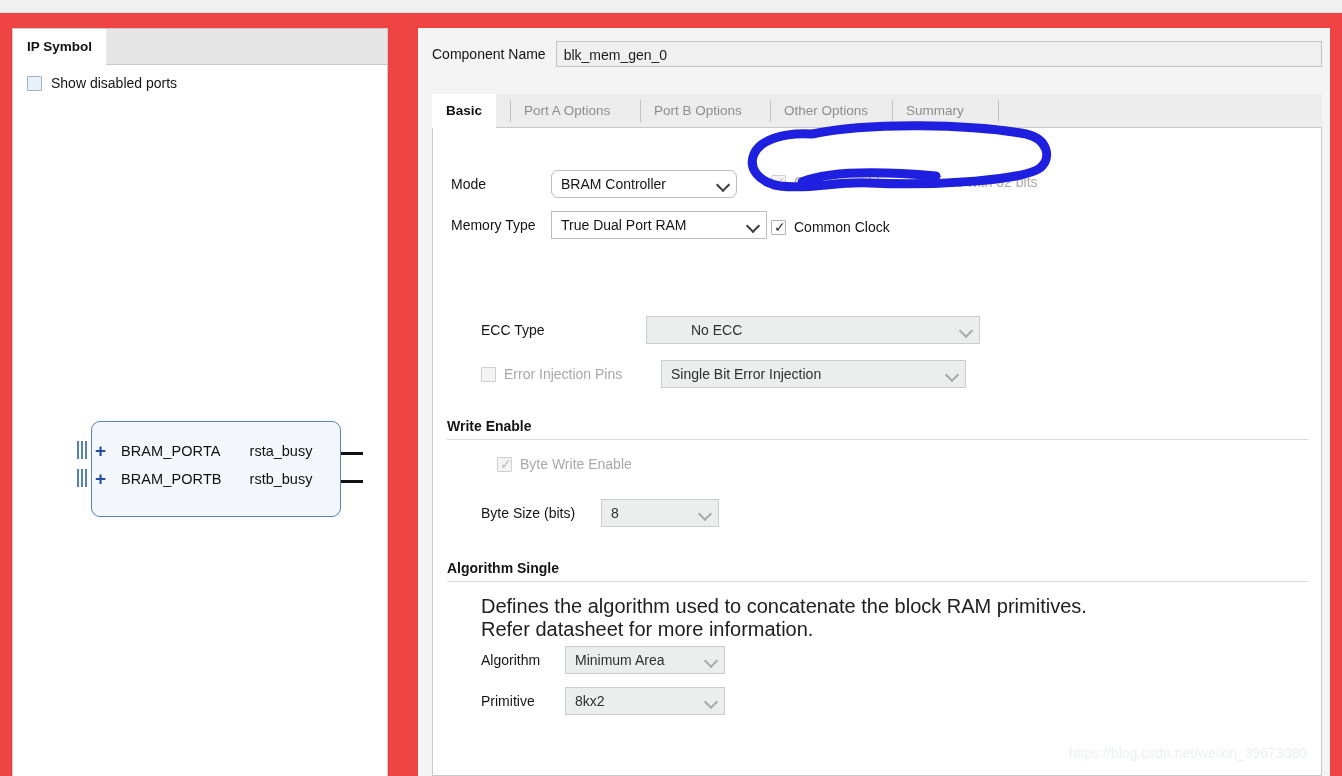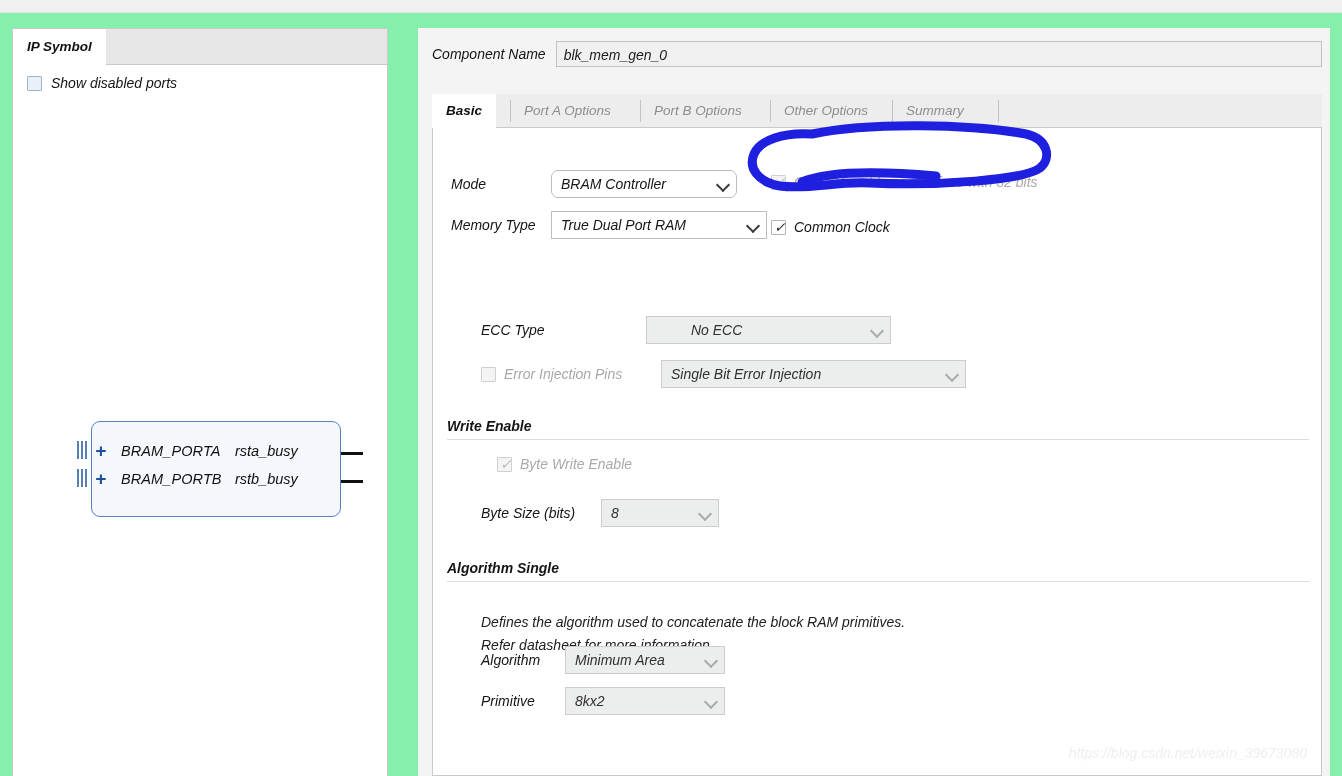--- a/index.html
+++ b/index.html
@@ -3,21 +3,21 @@
 <meta charset="utf-8">
 <style>
   html,body{margin:0;padding:0;}
   body{
     width:1342px;height:776px;
     background:#f2f2f2;
     font-family:"Liberation Sans",sans-serif;
     font-size:13.5px;color:#1c1c1c;
     overflow:hidden;position:relative;
   }
-  .root{position:absolute;inset:0;background:#86efac;font-style:italic;}
+  .root{position:absolute;inset:0;background:#ef4444;}
 
   
   .topstrip{position:absolute;left:0;top:0;width:1342px;height:12px;background:#f0f0f0;border-bottom:1px solid #e3e3e3;}
 
   
   .left-panel{position:absolute;left:12px;top:28px;width:376px;height:748px;
     background:#ffffff;border:1px solid #c9c9c9;border-bottom:none;box-sizing:border-box;}
   .tabstrip-left{position:absolute;left:0;top:0;width:374px;height:36px;background:#e6e6e6;
      border-bottom:1px solid #c9c9c9;box-sizing:border-box;}
   .tab{position:absolute;top:0;height:36px;line-height:36px;padding:0 14px;box-sizing:border-box;
@@ -34,21 +34,21 @@
   .showports .lbl{font-size:14px;color:#141414;}
 
   
   .symbol-wrap{position:absolute;left:0;top:0;width:376px;height:748px;}
   .sym-box{position:absolute;left:78px;top:392px;width:250px;height:96px;
     background:#f4f8fd;border:1.5px solid #5a82b8;border-radius:9px;box-sizing:border-box;}
   .buspins{position:absolute;width:14px;height:18px;display:flex;gap:2px;align-items:center;}
   .buspins i{display:block;width:2px;height:18px;background:#5781b5;}
   .plus{position:absolute;font-size:19px;line-height:19px;color:#1f4e9c;font-weight:bold;}
   .portname{position:absolute;font-size:14.5px;color:#101010;letter-spacing:.1px;}
-  .outname{position:absolute;font-size:14.5px;color:#101010;text-align:left;}
+  .outname{position:absolute;font-size:14.5px;color:#101010;text-align:center;}
   .outwire{position:absolute;width:22px;height:3px;background:#111;}
 
   
   .right-panel{position:absolute;left:418px;top:28px;width:912px;height:748px;background:#f4f4f4;}
   .comp-row{position:absolute;left:14px;top:12px;width:890px;height:28px;display:flex;align-items:center;gap:10px;}
   .comp-label{font-size:14px;color:#141414;}
   .comp-input{flex:1;height:26px;line-height:26px;background:#f0f0f0;border:1px solid #c2c2c2;
      box-sizing:border-box;padding:0 7px;font-size:14px;color:#1c1c1c;}
 
   .tabstrip{position:absolute;left:14px;top:66px;width:890px;height:34px;background:#ededed;
@@ -70,21 +70,21 @@
   .combo .txt{flex:1;white-space:nowrap;overflow:hidden;}
   .chev{width:14px;height:14px;position:relative;flex:none;margin-left:6px;}
   .chev:before{content:"";position:absolute;left:2px;top:3px;width:8px;height:8px;
     border-right:2px solid #3a3a3a;border-bottom:2px solid #3a3a3a;transform:rotate(45deg);}
   .combo.dis .chev:before{border-color:#a9a9a9;}
 
   .sect{position:absolute;left:14px;width:862px;}
   .sect .h{font-size:14px;font-weight:bold;color:#141414;}
   .sect .rule{margin-top:5px;height:1px;background:#dcdcdc;width:862px;}
 
-  .desc{position:absolute;font-size:14px;color:#202020;line-height:22px;margin-top:16px;}
+  .desc{position:absolute;font-size:20px;color:#202020;line-height:22px;}
 
   .cbrow{position:absolute;display:flex;align-items:center;gap:8px;}
   .cbrow .t{font-size:14px;color:#141414;}
   .cbrow .t.dis{color:#a9a9a9;}
 
   .watermark{position:absolute;right:14px;bottom:14px;font-size:14px;color:#eceff2;white-space:nowrap;}
 
   .annot{position:absolute;left:740px;top:120px;width:320px;height:85px;pointer-events:none;}
 </style>
 </head>
@@ -191,21 +191,21 @@
 
       <div class="cbrow" style="left:338px;top:91px;">
         <span class="cb plain">
             <span class="tick">✓</span>
           </span>
         <span class="t">Common Clock</span>
       </div>
 
       <div class="row" style="left:48px;top:188px;">
         <span class="lab" style="width:165px;">ECC Type</span>
-        <span class="combo dis" style="width:245px;padding-left:44px;">
+        <span class="combo dis" style="width:334px;padding-left:44px;">
           <span class="txt">No ECC</span>
           <span class="chev"></span>
         </span>
       </div>
       <div class="row" style="left:48px;top:232px;">
         <span class="cb dis" style="margin-right:8px;"></span>
         <span class="lab dis" style="width:157px;">Error Injection Pins</span>
         <span class="combo dis" style="width:305px;">
           <span class="txt">Single Bit Error Injection</span>
           <span class="chev"></span>

